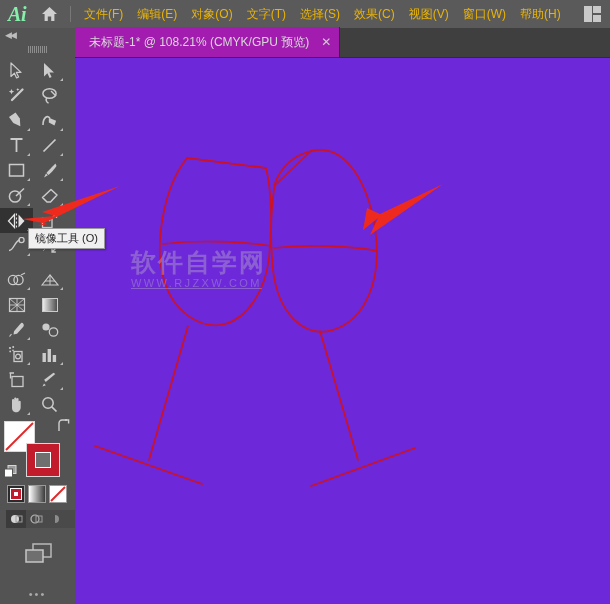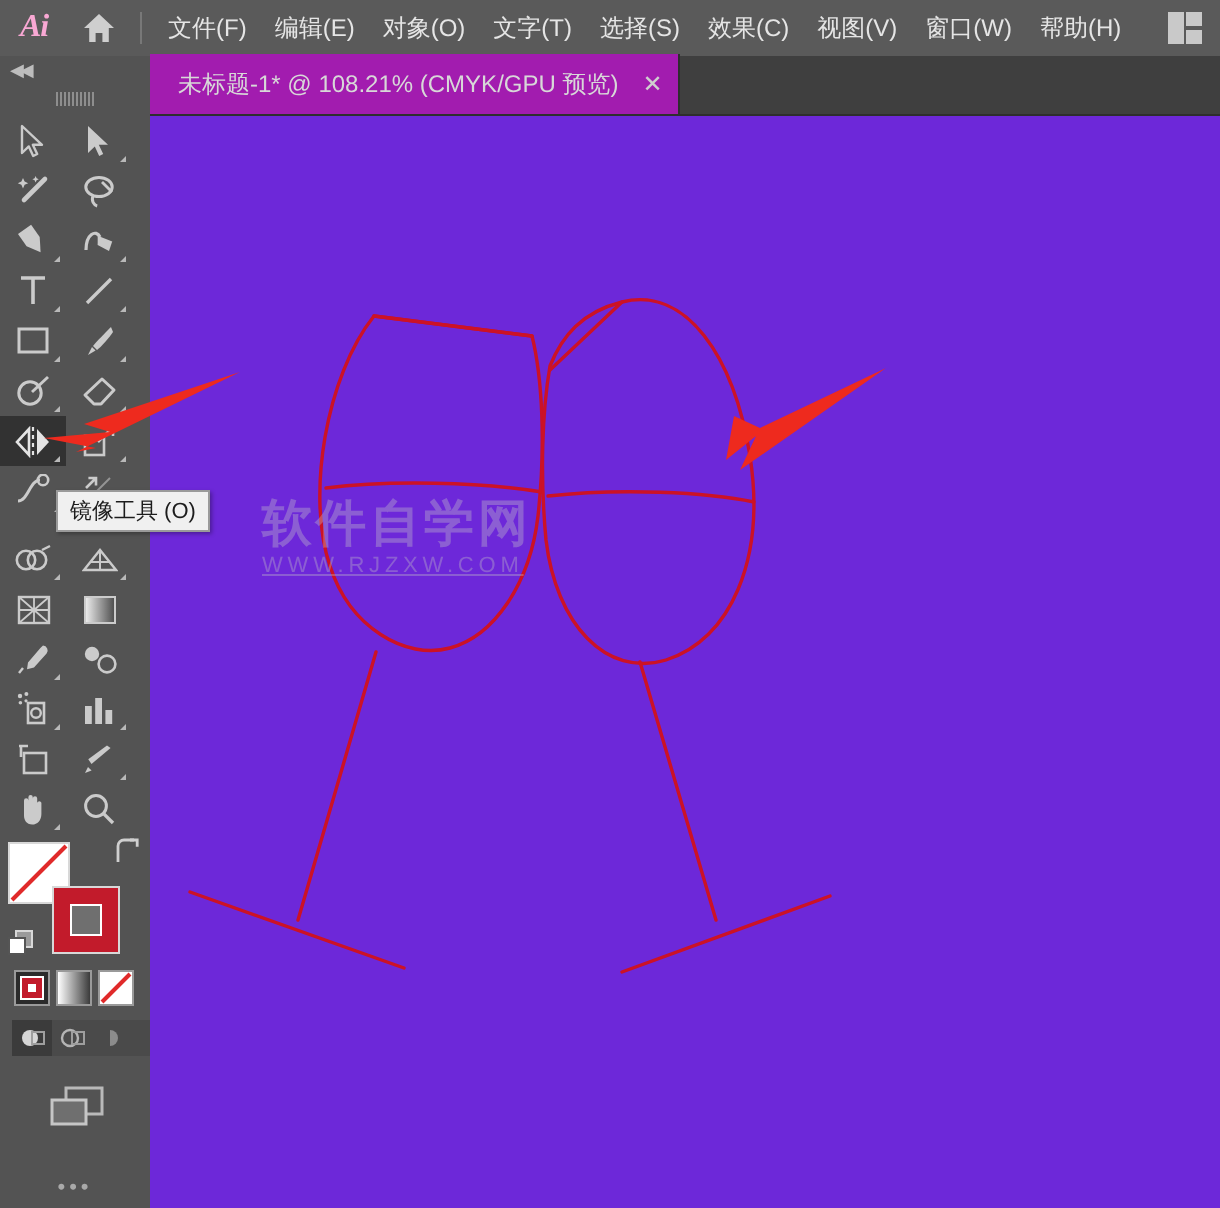--- a/index.html
+++ b/index.html
@@ -11,28 +11,28 @@
   }
   #app{ position:relative; width:610px; height:604px; }
 
   
   .menubar{
     position:absolute; left:0; top:0; width:610px; height:28px;
     background:#5a5a5a; display:flex; align-items:center;
   }
   .ai-logo{
     width:34px; height:28px; display:flex; align-items:center; justify-content:center;
-    color:#f9a8d4; font-size:16px; font-weight:bold; font-style:italic;
+    color:#86efac; font-size:20px; font-weight:bold; font-style:italic;
     font-family:"Liberation Serif","DejaVu Serif",serif; letter-spacing:-.5px;
   }
   .home-ic{ width:30px;height:28px;display:flex;align-items:center;justify-content:center; }
   .vsep{ width:1px; height:16px; background:#787878; margin:0 6px; }
   .menus{ display:flex; align-items:center; }
   .menu-item{
-    padding:4px 7px; color:#e5e5e5; font-size:12px; white-space:nowrap; cursor:default;
+    padding:4px 7px; color:#eab308; font-size:12px; white-space:nowrap; cursor:default;
   }
   .ws-switch{
     position:absolute; right:4px; top:6px; width:22px; height:16px;
     display:flex; gap:1px; align-items:stretch;
   }
   .ws-switch i{ display:block; background:#c9c9c9; }
   .ws-a{ width:8px; }
   .ws-col{ display:flex; flex-direction:column; gap:2px; width:8px; }
   .ws-col i{ height:7px; width:8px; }
 
@@ -96,21 +96,21 @@
 
   .drawmodes{ display:flex; margin:7px 0 0 6px; background:#4a4a4a; }
   .dm{ width:20px;height:18px; display:flex;align-items:center;justify-content:center; }
   .dm.on{ background:#3b3b3b; }
 
   .screenmode{ display:flex; justify-content:center; margin-top:14px; }
   .dots{ text-align:center; margin-top:22px; color:#a9a9a9; letter-spacing:2px; font-size:11px; }
 
   
   .tooltip{
-    position:absolute; left:28px; top:245px; z-index:40;
+    position:absolute; left:28px; top:228px; z-index:40;
     background:#f0f0f0; border:1px solid #9a9a9a; color:#1c1c1c;
     font-size:11px; padding:2px 6px; white-space:nowrap;
     box-shadow:1px 1px 2px rgba(0,0,0,.3);
   }
 
   
   .canvas{
     position:absolute; left:75px; top:58px; width:535px; height:546px;
     background:#6d28d9; overflow:hidden;
   }

